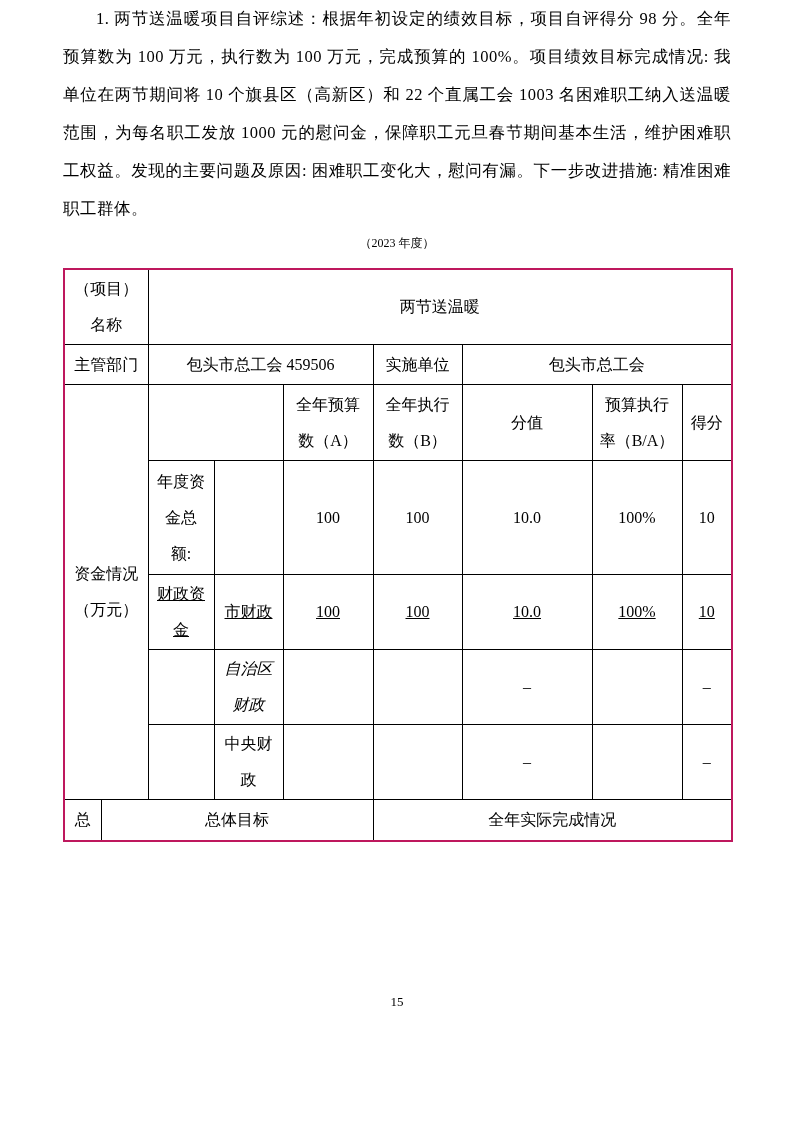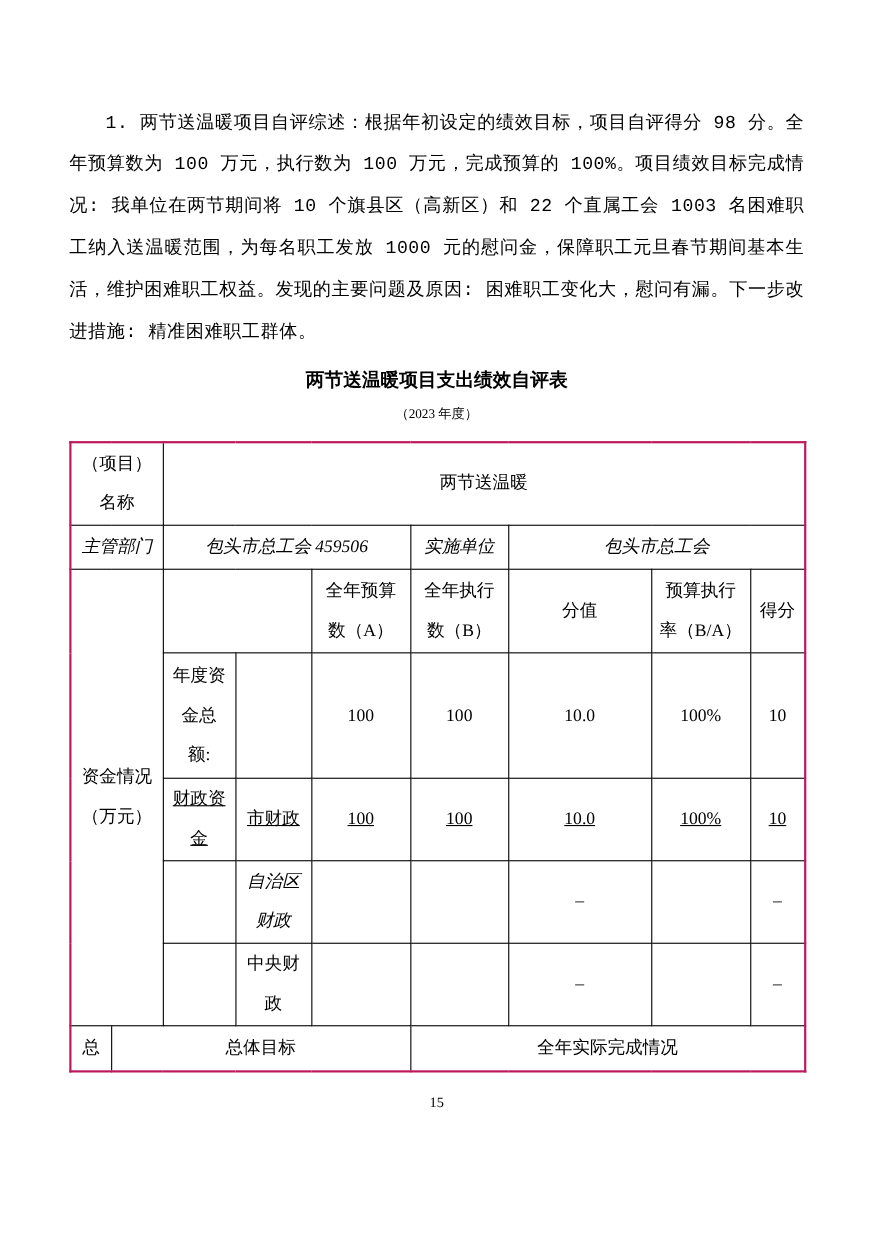--- a/index.html
+++ b/index.html
@@ -9,27 +9,25 @@
     width: 794px;
     height: 1123px;
     margin: 0 auto;
     background: #ffffff;
     font-family: "Liberation Serif", "DejaVu Serif", serif;
     color: #000000;
     overflow: hidden;
   }
   .content { margin: 0 63px; width: 668px; }
   .para {
-    padding-top: 93px;
     font-size: 16.5px;
     line-height: 38px;
     text-align: justify;
     text-indent: 33px;
     letter-spacing: 0.5px;
-    font-family: Liberation Mono, monospace;
   }
   .doc-title {
     margin-top: 9px;
     font-size: 17px;
     font-weight: bold;
     text-align: center;
     line-height: 31px;
   }
   .doc-subtitle {
     font-size: 12px;
@@ -48,21 +46,21 @@
     border: 1px solid #000;
     text-align: center;
     vertical-align: middle;
     line-height: 36px;
     padding: 1px 2px;
     overflow: hidden;
   }
   td.ml { white-space: pre-line; }
   td.left { text-align: left; padding-left: 7px; padding-right: 3px; }
   tr.r1 { height: 73px; }
-  tr.r2 { height: 40px; font-style: italic; }
+  tr.r2 { height: 40px; }
   tr.r3 { height: 76px; }
   tr.r4 { height: 114px; }
   tr.r5 { height: 75px; text-decoration: underline; }
   tr.r6 { height: 75px; font-style: italic; }
   tr.r7 { height: 74px; }
   tr.r8 { height: 41px; }
   .page-number {
     position: absolute;
     left: 0;
     width: 794px;
@@ -72,21 +70,20 @@
   }
 </style>
 </head>
 <body>
 
 <div class="page">
   <div class="content">
 
     <p class="para">1. 两节送温暖项目自评综述：根据年初设定的绩效目标，项目自评得分 98 分。全年预算数为 100 万元，执行数为 100 万元，完成预算的 100%。项目绩效目标完成情况: 我单位在两节期间将 10 个旗县区（高新区）和 22 个直属工会 1003 名困难职工纳入送温暖范围，为每名职工发放 1000 元的慰问金，保障职工元旦春节期间基本生活，维护困难职工权益。发现的主要问题及原因: 困难职工变化大，慰问有漏。下一步改进措施: 精准困难职工群体。</p>
 
-    <div class="doc-title">两节送温暖项目支出绩效自评表</div>
     <div class="doc-subtitle">（2023 年度）</div>
 
     <table class="report">
       <colgroup>
         <col style="width:37px">
           <col style="width:47px">
           <col style="width:66px">
           <col style="width:69px">
         <col style="width:90px">
           <col style="width:89px">

